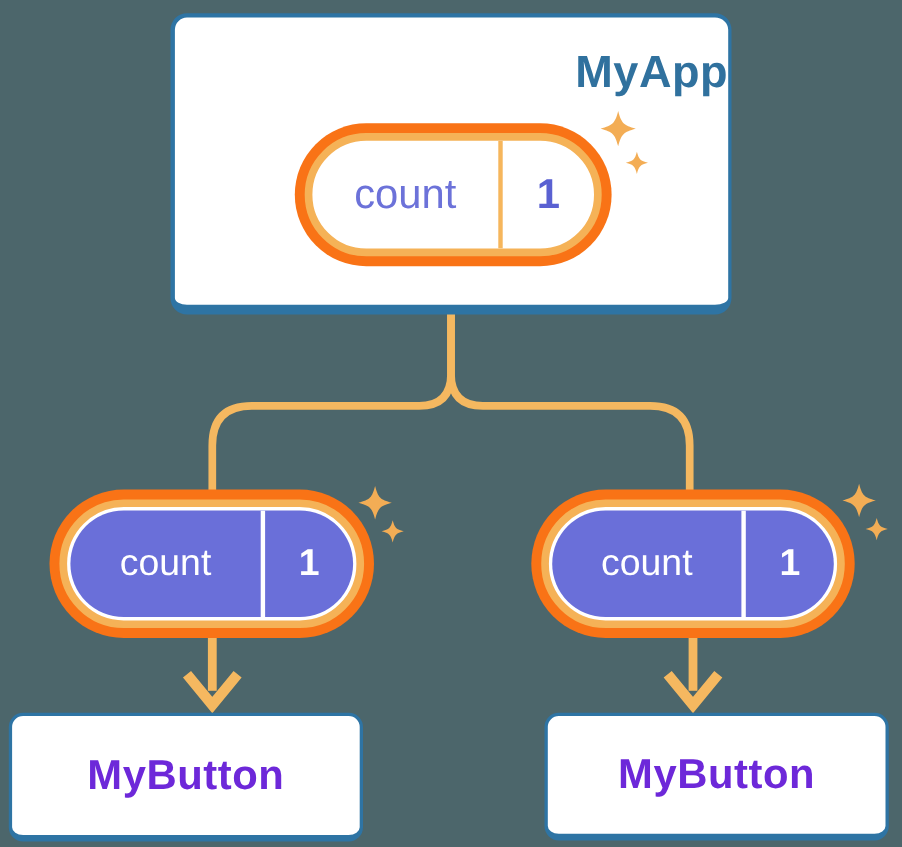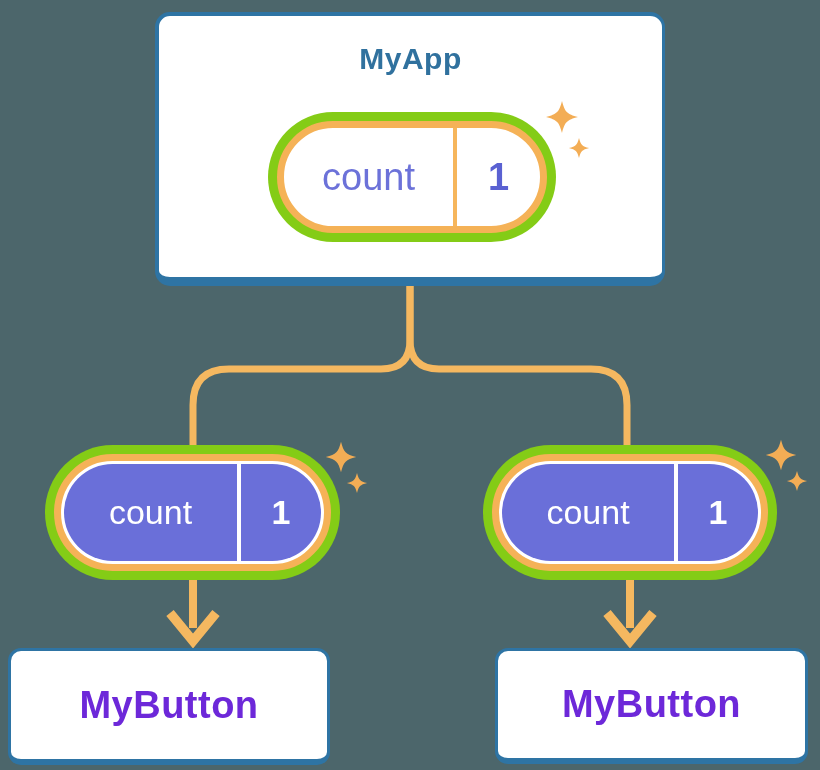--- a/index.html
+++ b/index.html
@@ -32,22 +32,22 @@
   #card-myapp{
     left:155px; top:12px;
     width:510px; height:274px;
     border:4px solid #2E74A4;
     border-right-width:3px;
     border-bottom-width:9px;
     border-radius:15px;
   }
   .root-title{
     margin-top:26px;
-    text-align:center;
-    font-size:30px;
+    text-align:right;
+    font-size:41px;
     font-weight:600;
     letter-spacing:0.5px;
     color:#30719E;
   }
   .child-card{
     display:flex;
     align-items:center;
     justify-content:center;
     border:3px solid #2E74A4;
     border-bottom-width:6px;
@@ -57,21 +57,21 @@
     letter-spacing:0.5px;
     color:#6d28d9;
   }
   #card-mybutton-left{ left:8px;  top:648px; width:322px; height:117px;}
   #card-mybutton-right{left:495px; top:648px; width:313px; height:116px;}
 
   
   .pill{
     position:absolute;
     box-sizing:border-box;
-    background:#84cc16;          
+    background:#f97316;          
     border-radius:999px;
     padding:9px;
     z-index:2;
   }
   .pill-ring{
     box-sizing:border-box;
     width:100%;height:100%;
     border:7px solid #F5B257;
     border-radius:999px;
     background:#FFFFFF;

